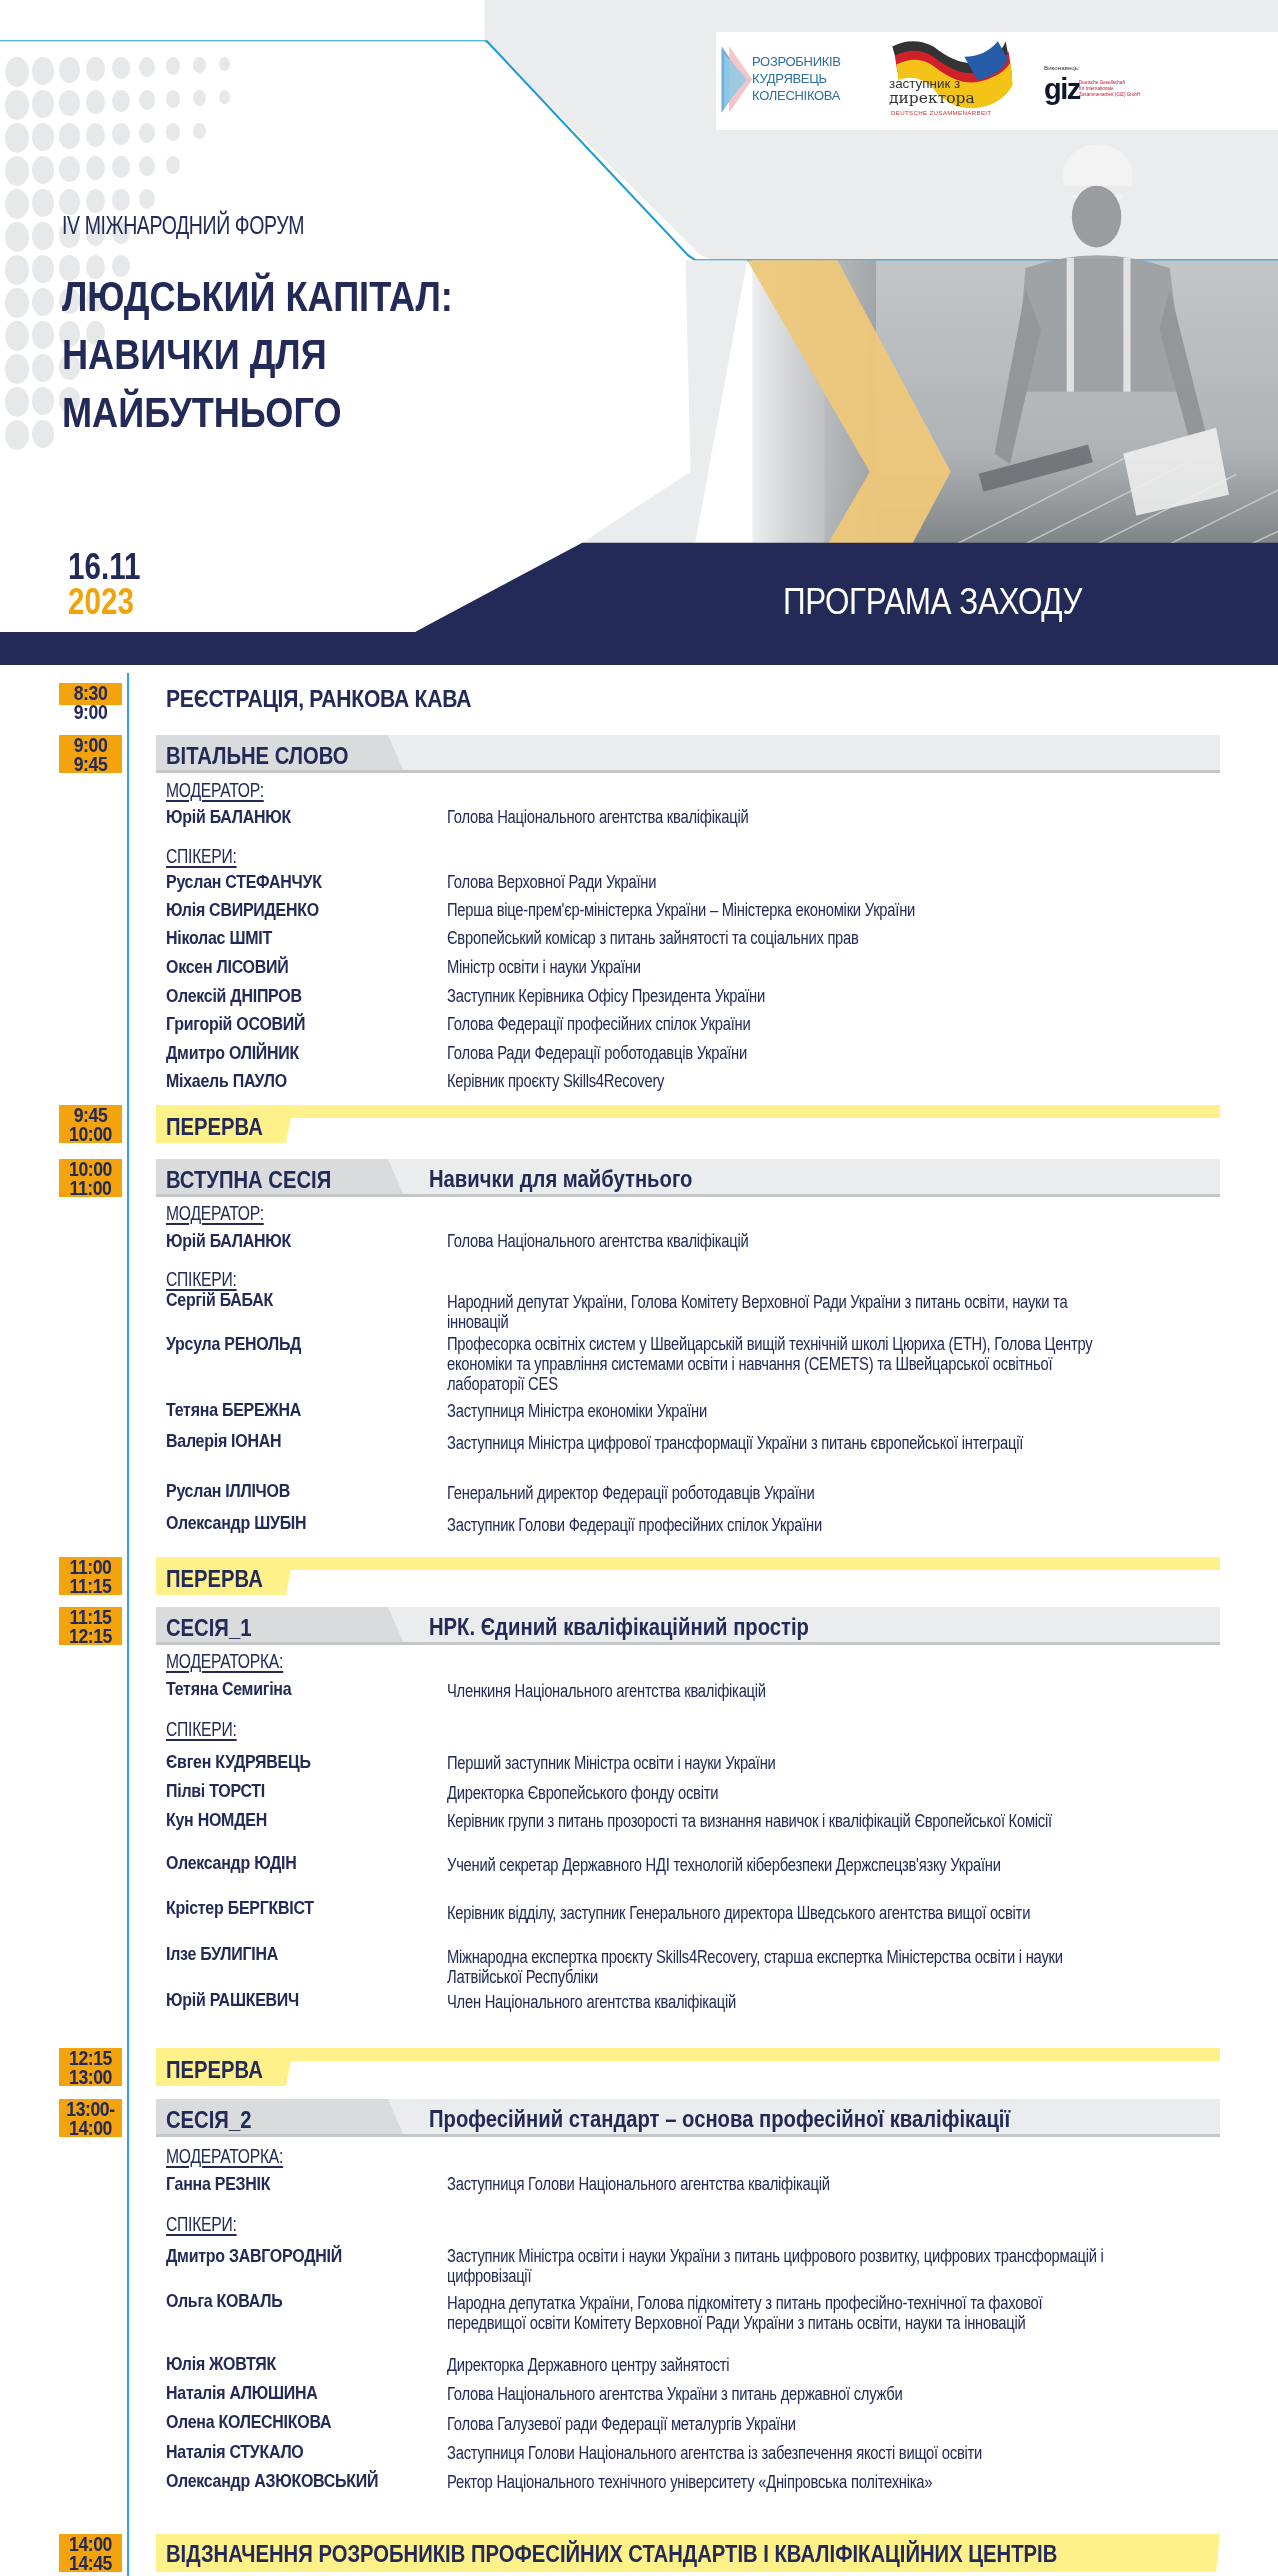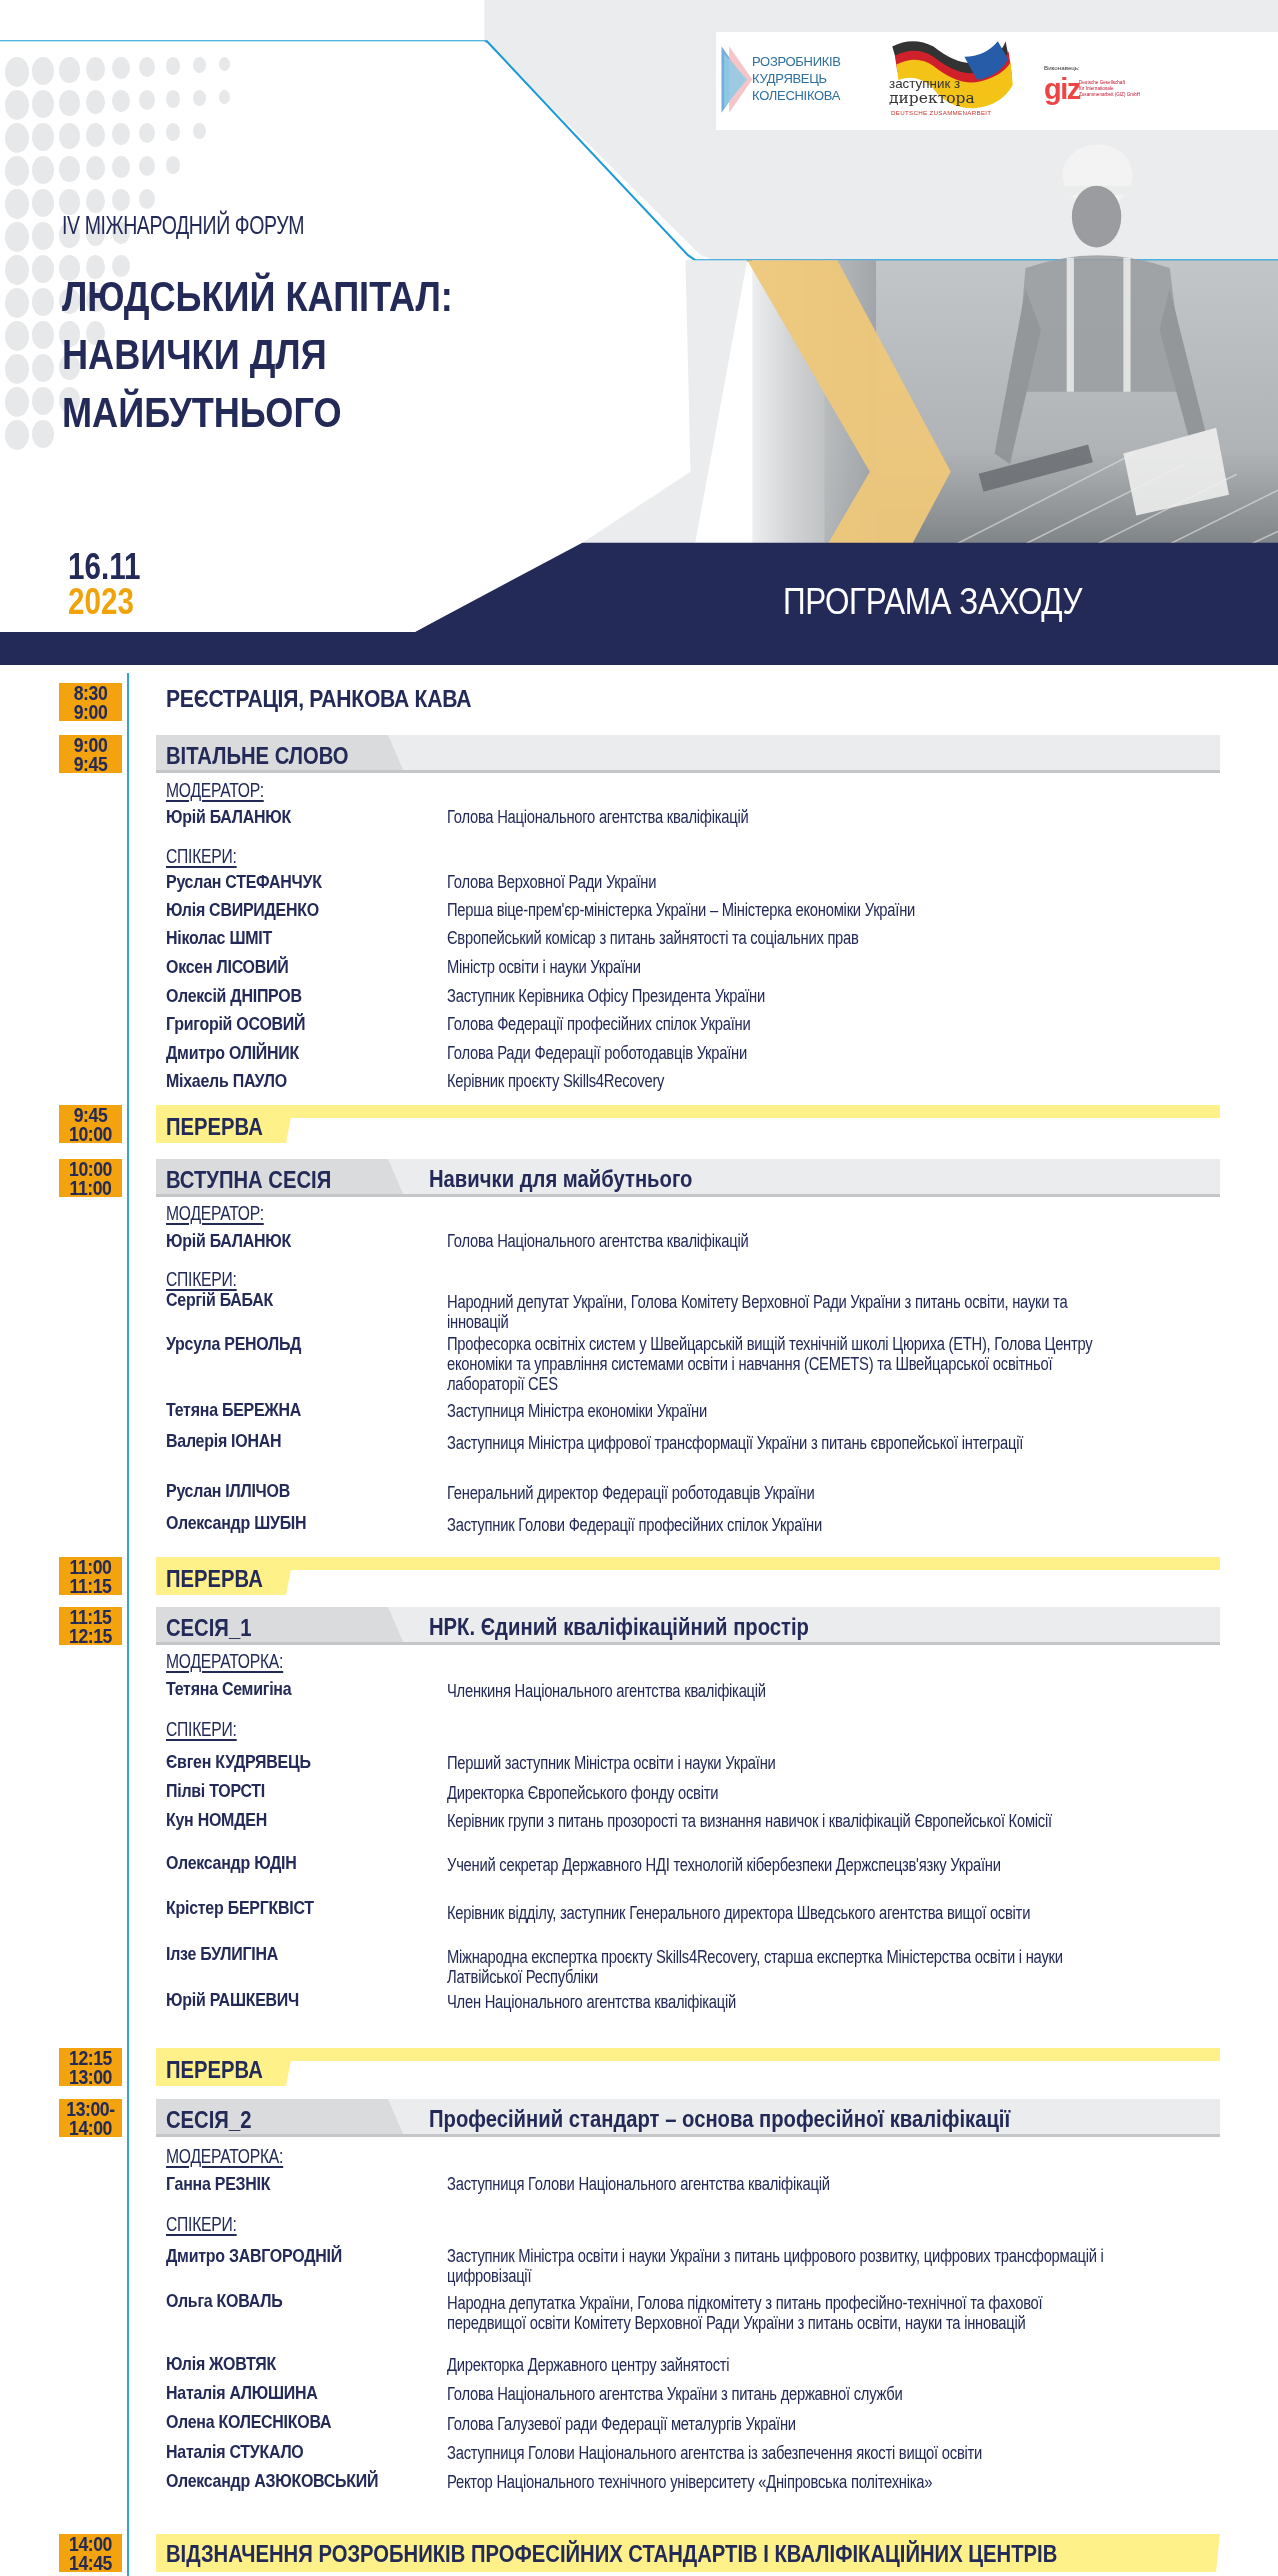--- a/index.html
+++ b/index.html
@@ -14,21 +14,21 @@
   .dot { position: absolute; background: #e6e8ea; border-radius: 50%; }
 
   .logo-strip { position: absolute; left: 716px; top: 32px; width: 563px; height: 98px; background: #ffffff; }
   .logo-nak { position: absolute; left: 721px; top: 41px; width: 155px; height: 77px; }
   .nak-text { position: absolute; left: 752px; top: 53px; font-family: "Liberation Sans", sans-serif; font-size: 13px; line-height: 17px; color: #2e6f9e; letter-spacing: -0.3px; }
   .de-logo { position: absolute; left: 882px; top: 36px; width: 139px; height: 93px; }
   .de-text1 { position: absolute; left: 889px; top: 76px; font-size: 13.4px; color: #333; }
   .de-text2 { position: absolute; left: 889px; top: 89px; font-family: "DejaVu Serif", serif; font-size: 15.5px; color: #333; }
   .de-text3 { position: absolute; left: 891px; top: 109px; font-size: 6.2px; color: #c8352f; letter-spacing: 0.3px; }
   .giz-label { position: absolute; left: 1044px; top: 64px; font-size: 6.2px; color: #333; }
-  .giz-word { position: absolute; left: 1044px; top: 75px; font-size: 29px; font-weight: bold; color: #ef4444; letter-spacing: -1.5px; line-height: 29px; }
+  .giz-word { position: absolute; left: 1044px; top: 75px; font-size: 29px; font-weight: bold; color: #0f172a; letter-spacing: -1.5px; line-height: 29px; }
   .giz-desc { position: absolute; left: 1079px; top: 80px; font-size: 4.6px; line-height: 6.2px; color: #c8102e; }
 
   .forum-sub { position: absolute; left: 62px; top: 211px; font-size: 25px; color: #232a58; letter-spacing: -0.5px; transform: scaleX(0.78); transform-origin: left top; }
   .forum-title { position: absolute; left: 62px; top: 268px; font-size: 42px; font-weight: bold; line-height: 58px; color: #232a58; transform: scaleX(0.86); transform-origin: left top; }
   .date-day { position: absolute; left: 68px; top: 546px; font-size: 37px; font-weight: bold; color: #232a58; transform: scaleX(0.8); transform-origin: left top; }
   .date-year { position: absolute; left: 68px; top: 581px; font-size: 37px; font-weight: bold; color: #f0a30a; transform: scaleX(0.8); transform-origin: left top; }
   .program-title { position: absolute; left: 783px; top: 581px; font-size: 37px; color: #ffffff; letter-spacing: -0.5px; transform: scaleX(0.85); transform-origin: left top; }
 
   
   .timeline-line { position: absolute; left: 127px; top: 673px; width: 1.5px; height: 2586px; background: #2fa4e0; }
@@ -217,21 +217,21 @@
     <div>НАВИЧКИ ДЛЯ</div>
     <div>МАЙБУТНЬОГО</div>
   </div>
   <div class="date-day">16.11</div>
   <div class="date-year">2023</div>
   <div class="program-title">ПРОГРАМА ЗАХОДУ</div>
 </div>
 
 <div class="timeline-line"></div>
 
-<div class="badge" style="top:683px;height:38px">
+<div class="badge" style="top:683px;height:22px">
   <span>8:30</span>
   <span>9:00</span>
 </div>
 <div class="plain-title" style="top:685px">РЕЄСТРАЦІЯ, РАНКОВА КАВА</div>
 
 <div class="badge" style="top:735px;height:38px">
   <span>9:00</span>
   <span>9:45</span>
 </div>
 <div class="sess-bar" style="top:735px">

